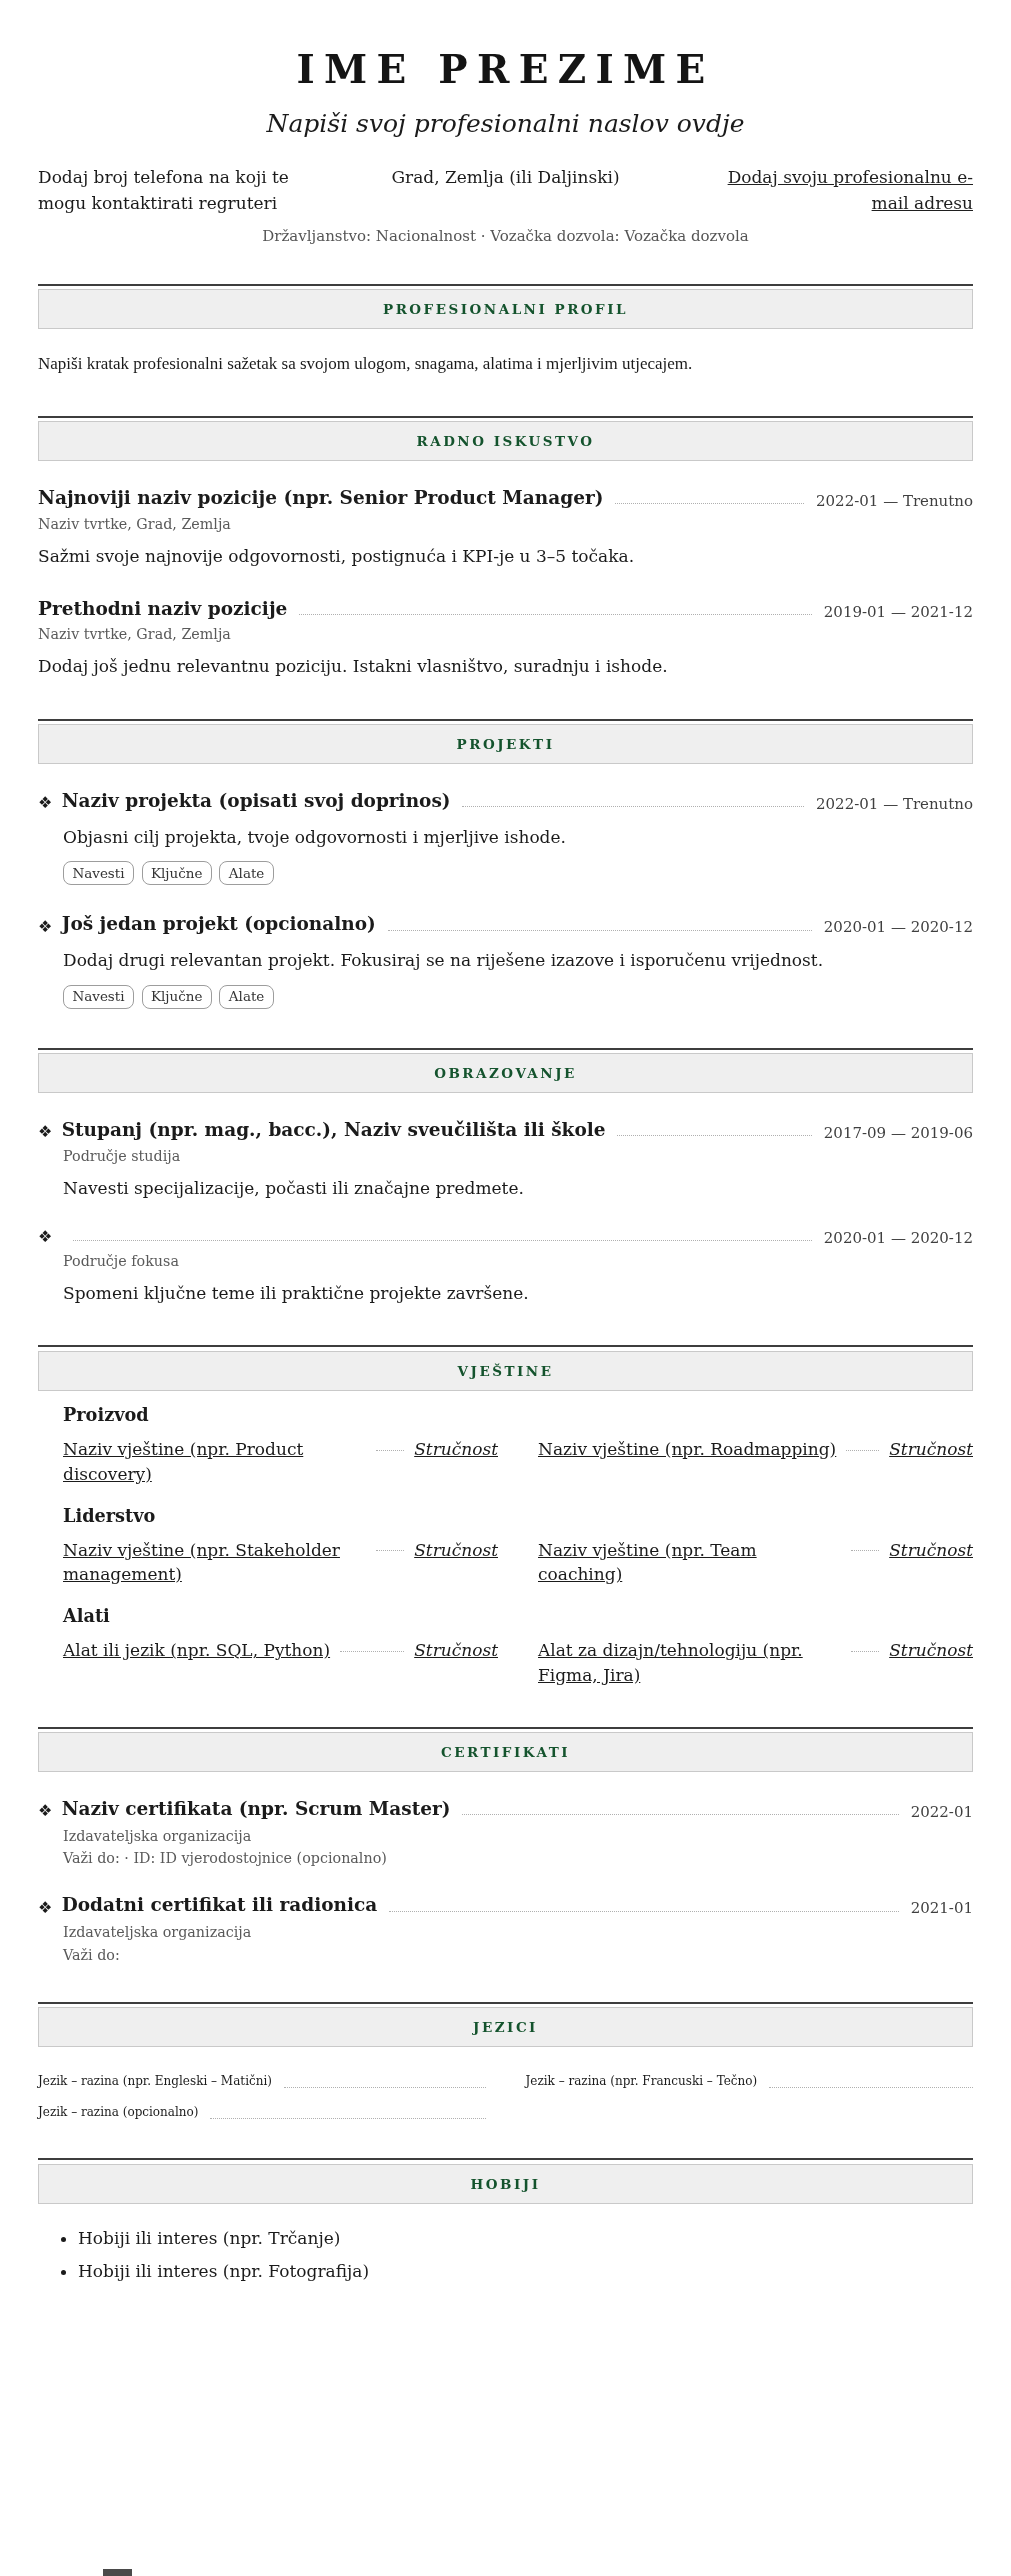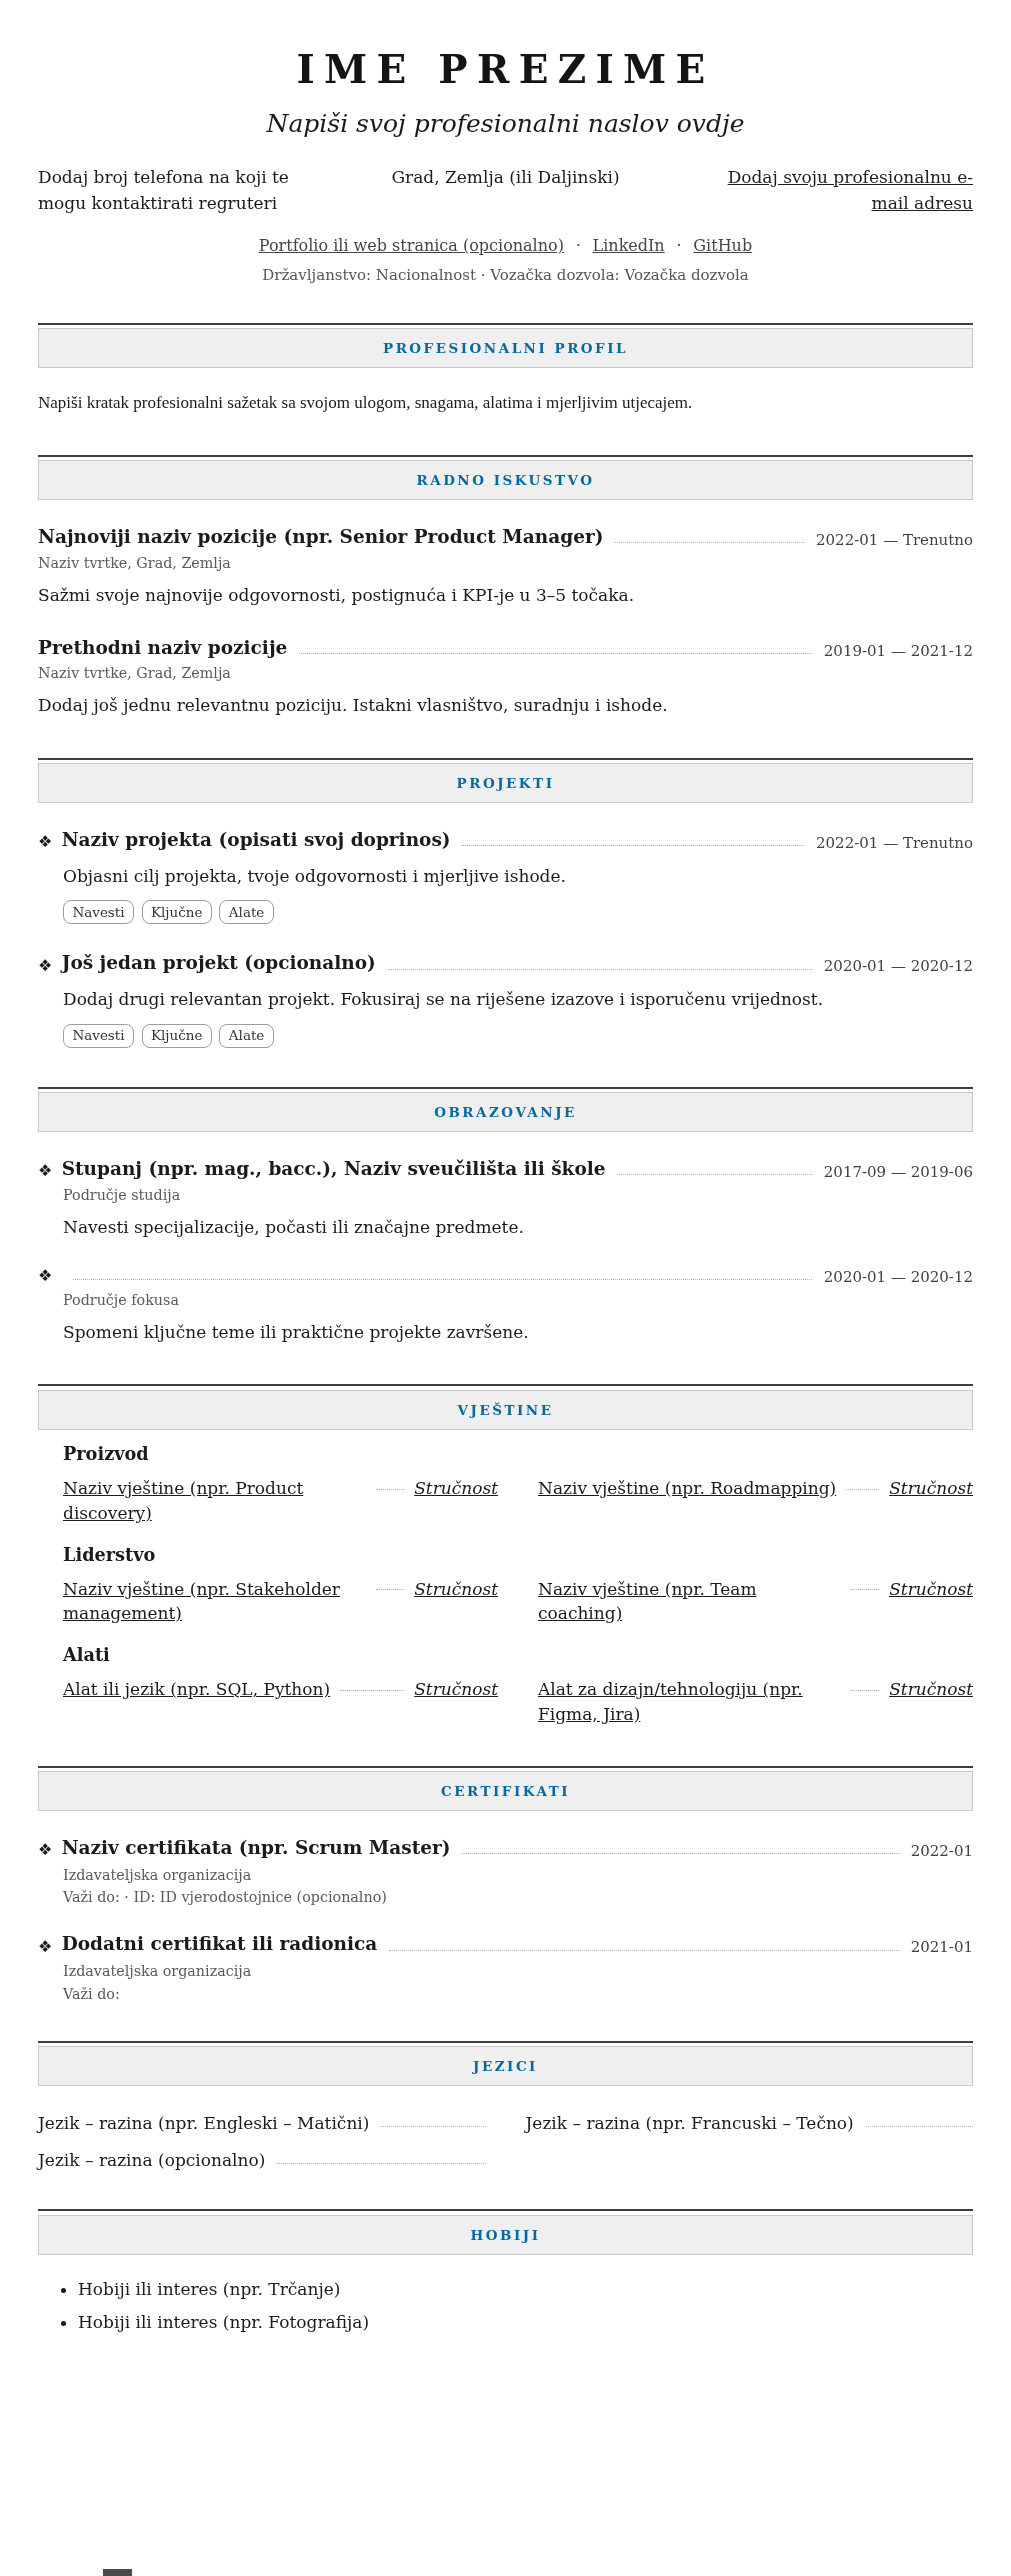--- a/index.html
+++ b/index.html
@@ -22,21 +22,21 @@
   a.link { color: #1f1f1f; text-decoration: underline; cursor: pointer; }
   .links-row { text-align: center; margin-top: 20px; font-size: 16px; color: #454545; }
   .links-row a.link { color: #454545; }
   .sep { margin: 0 6.7px; }
   .meta-row { text-align: center; margin-top: 11px; font-size: 15px; color: #555; }
 
   
   .section { margin-top: 39px; }
   .sec-rule { height: 0; border-top: 2.5px solid #3e3e3e; }
   .sec-head { margin-top: 3.4px; background: #efefef; border: 0.8px solid #c9c9c9; padding: 11px 6.7px; text-align: center; }
-  .sec-head span { font-weight: 700; font-size: 13.5px; letter-spacing: 2.5px; color: #0369a1; }
+  .sec-head span { font-weight: 700; font-size: 13.5px; letter-spacing: 2.5px; color: #14532d; }
   .summary { margin: 22px 0 0; font-size: 17px; line-height: 1.5; font-family: Liberation Serif, serif; }
   .sec-body { margin-top: 25px; }
 
   
   .entry { margin-bottom: 27px; }
   .entry:last-child { margin-bottom: 6.7px; }
   .entry-line { display: flex; align-items: flex-end; }
   .bullet { font-size: 16px; margin-right: 9.3px; position: relative; top: -0.8px; }
   .entry-title { font-size: 18.5px; font-weight: 700; line-height: 1.3; }
   .leader { flex: 1 1 25px; min-width: 20px; border-bottom: 0.8px dotted #b0b0b0; margin: 0 11.8px 5.9px; }
@@ -54,21 +54,21 @@
   .skills-grid { display: grid; grid-template-columns: 1fr 1fr; column-gap: 40px; }
   .skill-row { display: flex; align-items: flex-start; font-size: 17px; line-height: 1.45; text-decoration: underline; }
   .skill-name { max-width: 303px; }
   .skill-leader { flex: 1 1 13.5px; min-width: 11.8px; border-bottom: 0.8px dotted #b0b0b0; margin: 0 10px; height: 12.6px; }
   .skill-level { font-style: italic; white-space: nowrap; }
 
   
   .cert-meta { margin-top: 6.7px; font-size: 14.3px; color: #5a5a5a; }
 
   
-  .lang-grid { display: grid; grid-template-columns: 1fr 1fr; column-gap: 40px; row-gap: 17px; margin-top: 27px; font-size: 17px; }
+  .lang-grid { display: grid; grid-template-columns: 1fr 1fr; column-gap: 40px; row-gap: 17px; margin-top: 27px; font-size: 12px; }
   .lang-row { display: flex; align-items: flex-start; }
   .lang-leader { flex: 1 1 25px; border-bottom: 0.8px dotted #b0b0b0; margin-left: 11.8px; height: 12.6px; }
 
   
   .hobby-grid { display: grid; grid-template-columns: 1fr 1fr; column-gap: 40px; margin-top: 23.6px; }
   .hobby-list { margin: 0; padding-left: 40px; font-size: 17px; }
   .hobby-list li { margin-bottom: 9.3px; line-height: 1.4; }
 
   
   .bottom-artifact { position: absolute; left: 103px; bottom: 0; width: 29px; height: 6.7px; background: #4a4a4a; }
@@ -83,27 +83,20 @@
     <div class="tagline">Napiši svoj profesionalni naslov ovdje</div>
 
     <div class="contact-row">
       <div class="contact-left">Dodaj broj telefona na koji te mogu kontaktirati regruteri</div>
       <div class="contact-center">Grad, Zemlja (ili Daljinski)</div>
       <div class="contact-right">
         <a class="link">Dodaj svoju profesionalnu e-mail adresu</a>
       </div>
     </div>
 
-    <div class="links-row">
-      <a class="link">Portfolio ili web stranica (opcionalno)</a>
-      <span class="sep">·</span>
-      <a class="link">LinkedIn</a>
-      <span class="sep">·</span>
-      <a class="link">GitHub</a>
-    </div>
 
     <div class="meta-row">Državljanstvo: Nacionalnost · Vozačka dozvola: Vozačka dozvola</div>
   </header>
 
   <section class="section">
     <div class="sec-rule"></div>
     <div class="sec-head">
       <span>PROFESIONALNI PROFIL</span>
     </div>
     <p class="summary">Napiši kratak profesionalni sažetak sa svojom ulogom, snagama, alatima i mjerljivim utjecajem.</p>

